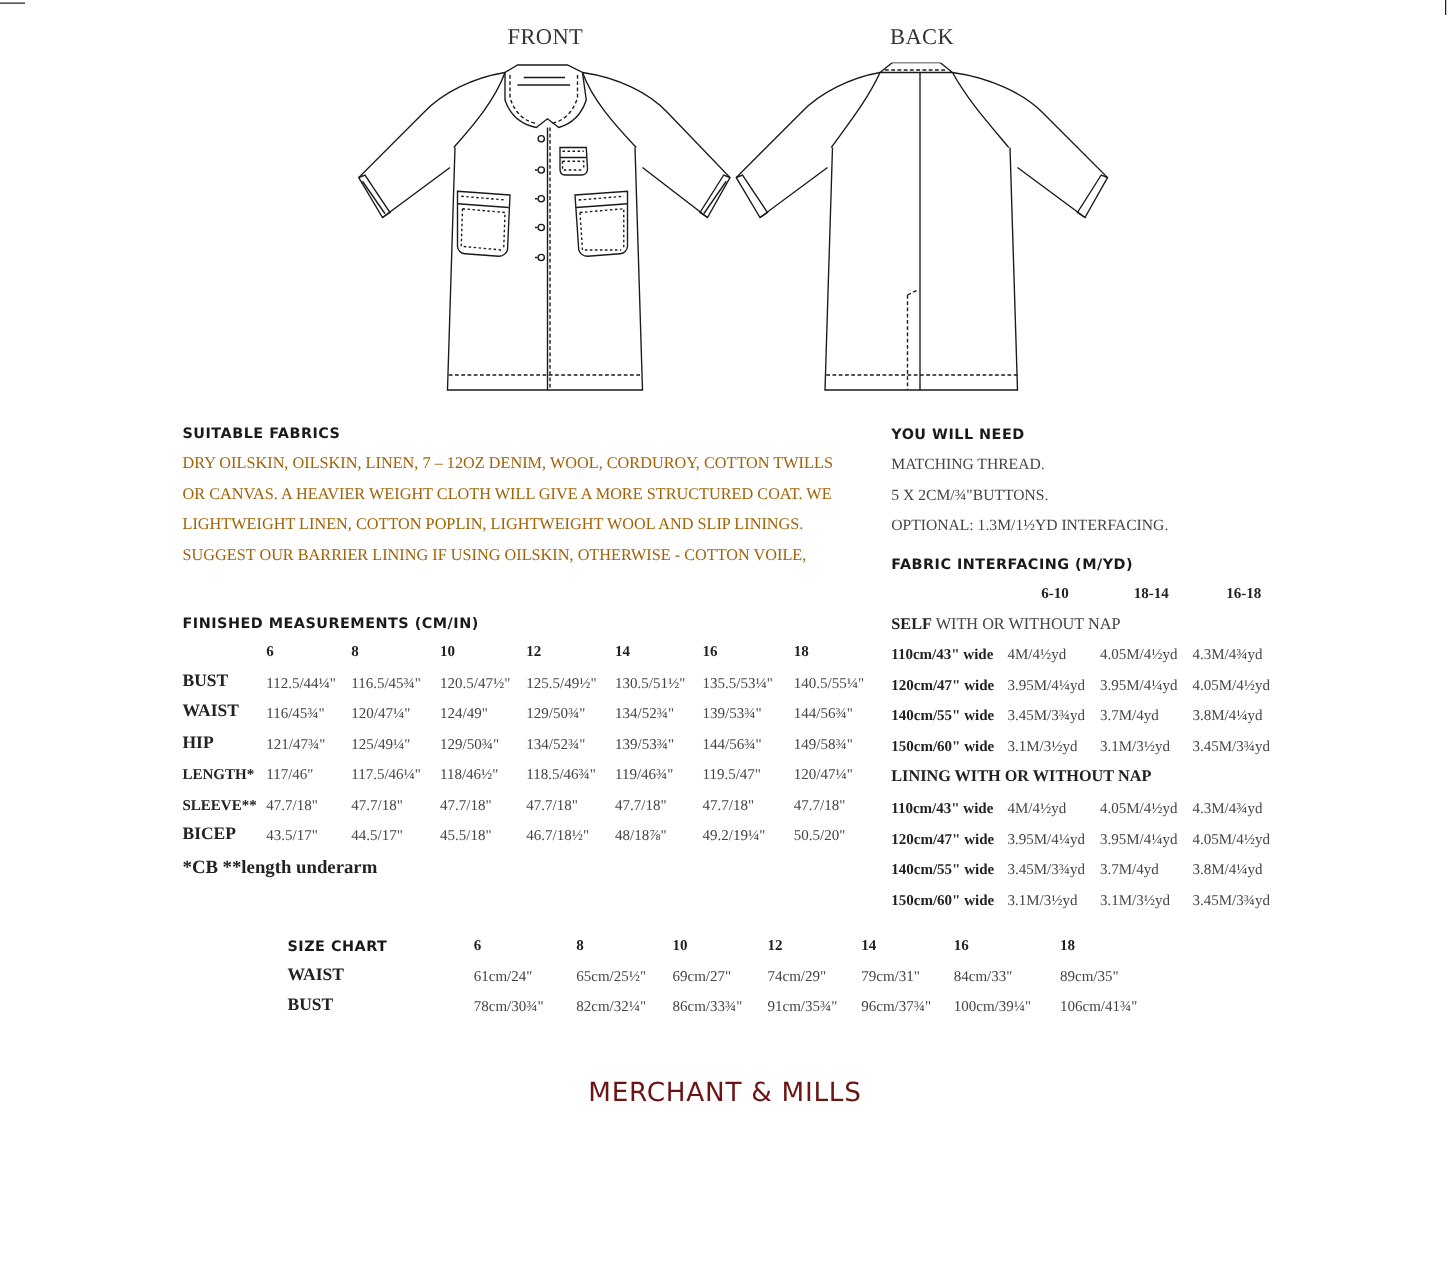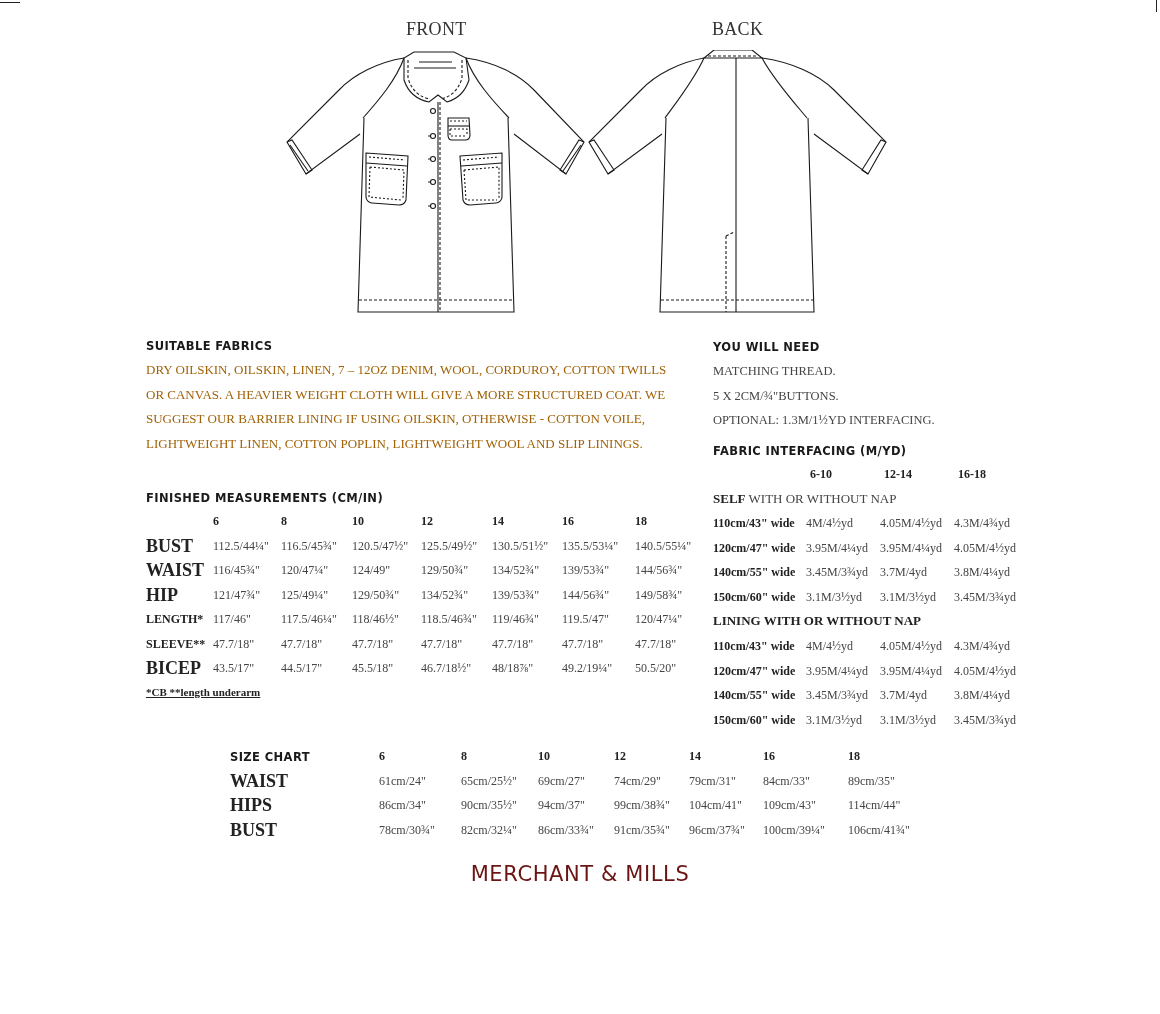--- a/index.html
+++ b/index.html
@@ -30,24 +30,24 @@
     }
     .para div { height: 24.5px; }
 
     .tbl { position: absolute; }
     .tbl .row { position: relative; height: 24.5px; }
     .tbl .cell {
       position: absolute; top: 0; font-size: 12px; color: #444; white-space: nowrap;
       line-height: 24.5px;
     }
     .tbl .hdr { font-weight: bold; color: #222; }
-    .tbl .rowlabel { font-weight: bold; color: #222; font-size: 18px; }
+    .tbl .rowlabel { font-weight: bold; color: #222; font-size: 14px; }
     .tbl .rowlabel.small { font-size: 12px; }
 
-    .note { position: absolute; font-size: 11px; font-weight: bold; color: #222; white-space: nowrap; text-decoration: underline; }
+    .note { position: absolute; font-size: 15px; font-weight: bold; color: #222; white-space: nowrap; }
 
     .need-line { position: absolute; font-size: 12.5px; color: #444; white-space: nowrap; }
     .subhead { position: absolute; font-size: 13px; color: #444; white-space: nowrap; }
     .subhead b { color: #222; }
 
     .brand {
       position: absolute; left: 0; width: 1160px; top: 862px; text-align: center;
       font-family: "DejaVu Sans", "Liberation Sans", sans-serif;
       font-size: 21px; color: #6b1414; letter-spacing: 0.6px;
     }
@@ -127,22 +127,22 @@
     <path d="M140 186 L148 182 M140 186 L140 262" stroke-dasharray="3 2"></path>
 
     <path d="M75 250 L228 250" stroke-dasharray="3 2"></path>
   </svg>
 </div>
 
 <div class="heading" style="left:146px; top:339px;">SUITABLE FABRICS</div>
 <div class="para" style="left:146px; top:358px;">
   <div>DRY OILSKIN, OILSKIN, LINEN, 7 – 12OZ DENIM, WOOL, CORDUROY, COTTON TWILLS</div>
   <div>OR CANVAS. A HEAVIER WEIGHT CLOTH WILL GIVE A MORE STRUCTURED COAT.  WE</div>
+  <div>LIGHTWEIGHT LINEN, COTTON POPLIN, LIGHTWEIGHT WOOL AND SLIP LININGS.</div>
   <div>SUGGEST OUR BARRIER LINING IF USING OILSKIN, OTHERWISE - COTTON VOILE,</div>
-  <div>LIGHTWEIGHT LINEN, COTTON POPLIN, LIGHTWEIGHT WOOL AND SLIP LININGS.</div>
 </div>
 
 <div class="heading" style="left:146px; top:491px;">FINISHED MEASUREMENTS (CM/IN)</div>
 <div class="tbl" style="left:146px; top:509px; width:560px;">
   <div class="row">
     <span class="cell hdr" style="left:67px;">6</span>
     <span class="cell hdr" style="left:135px;">8</span>
     <span class="cell hdr" style="left:206px;">10</span>
     <span class="cell hdr" style="left:275px;">12</span>
     <span class="cell hdr" style="left:346px;">14</span>
@@ -211,24 +211,24 @@
   </div>
 </div>
 <div class="note" style="left:146px; top:686px;">*CB **length underarm</div>
 
 <div class="heading" style="left:713px; top:340px;">YOU WILL NEED</div>
 <div class="need-line" style="left:713px; top:364px;">MATCHING THREAD.</div>
 <div class="need-line" style="left:713px; top:389px;">5 X 2CM/¾"BUTTONS.</div>
 <div class="need-line" style="left:713px; top:413px;">OPTIONAL: 1.3M/1½YD INTERFACING.</div>
 
 <div class="heading" style="left:713px; top:444px;">FABRIC INTERFACING (M/YD)</div>
-<div class="tbl" style="left:717px; top:462px; width:320px;">
+<div class="tbl" style="left:740px; top:462px; width:320px;">
   <div class="row">
     <span class="cell hdr" style="left:93px;">6-10</span>
-    <span class="cell hdr" style="left:167px;">12-14</span>
+    <span class="cell hdr" style="left:167px;">18-14</span>
     <span class="cell hdr" style="left:241px;">16-18</span>
   </div>
 </div>
 <div class="subhead" style="left:713px; top:491px;">
   <b>SELF</b><span> WITH OR WITHOUT NAP</span>
 </div>
 <div class="tbl" style="left:713px; top:511px; width:320px;">
   <div class="row">
     <span class="cell rowlabel small" style="left:0;">110cm/43" wide</span>
     <span class="cell" style="left:93px;">4M/4½yd</span>
@@ -299,30 +299,20 @@
     <span class="cell rowlabel" style="left:0;">WAIST</span>
     <span class="cell" style="left:149px;">61cm/24"</span>
     <span class="cell" style="left:231px;">65cm/25½"</span>
     <span class="cell" style="left:308px;">69cm/27"</span>
     <span class="cell" style="left:384px;">74cm/29"</span>
     <span class="cell" style="left:459px;">79cm/31"</span>
     <span class="cell" style="left:533px;">84cm/33"</span>
     <span class="cell" style="left:618px;">89cm/35"</span>
   </div>
   <div class="row">
-    <span class="cell rowlabel" style="left:0;">HIPS</span>
-    <span class="cell" style="left:149px;">86cm/34"</span>
-    <span class="cell" style="left:231px;">90cm/35½"</span>
-    <span class="cell" style="left:308px;">94cm/37"</span>
-    <span class="cell" style="left:384px;">99cm/38¾"</span>
-    <span class="cell" style="left:459px;">104cm/41"</span>
-    <span class="cell" style="left:533px;">109cm/43"</span>
-    <span class="cell" style="left:618px;">114cm/44"</span>
-  </div>
-  <div class="row">
     <span class="cell rowlabel" style="left:0;">BUST</span>
     <span class="cell" style="left:149px;">78cm/30¾"</span>
     <span class="cell" style="left:231px;">82cm/32¼"</span>
     <span class="cell" style="left:308px;">86cm/33¾"</span>
     <span class="cell" style="left:384px;">91cm/35¾"</span>
     <span class="cell" style="left:459px;">96cm/37¾"</span>
     <span class="cell" style="left:533px;">100cm/39¼"</span>
     <span class="cell" style="left:618px;">106cm/41¾"</span>
   </div>
 </div>

